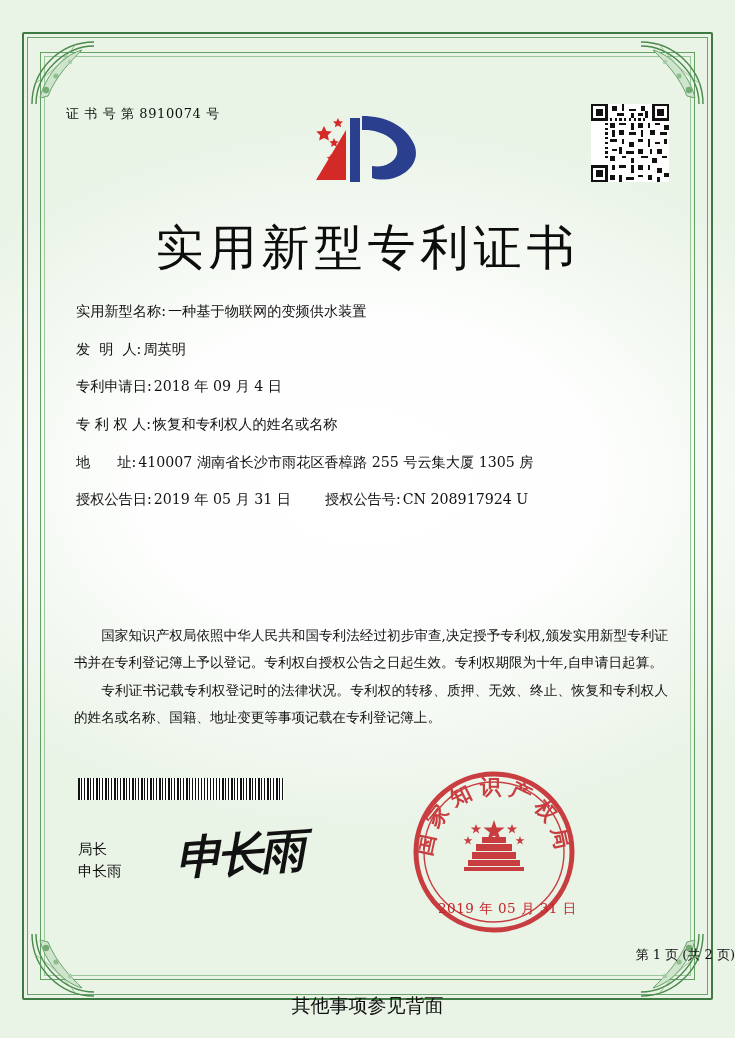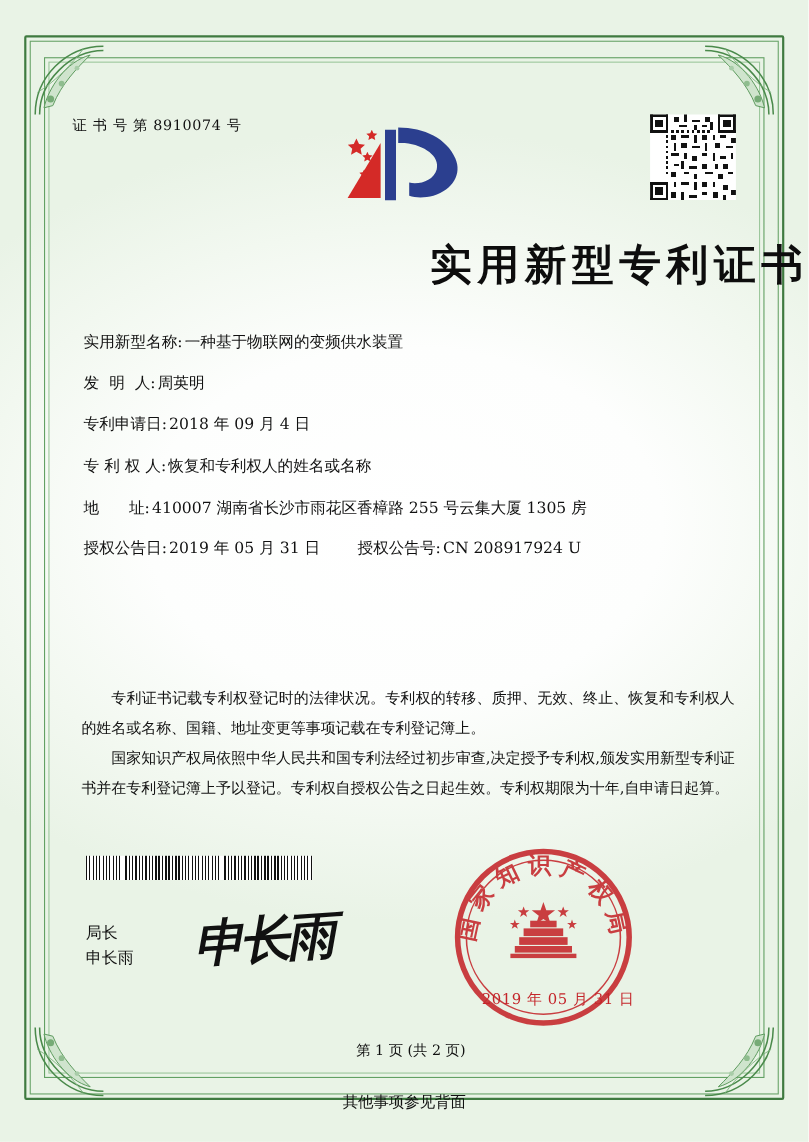--- a/index.html
+++ b/index.html
@@ -91,24 +91,24 @@
   .qr {
     position: absolute;
     right: 66px; top: 104px;
     width: 78px; height: 78px;
   }
 
   
   .cert-title {
     position: absolute;
     left: 0; right: 0; top: 216px;
-    text-align: right;
-    font-family: "DejaVu Serif", "Liberation Serif", serif;
-    font-weight: bold;
-    font-size: 38px;
+    text-align: center;
+    font-family: "DejaVu Serif", "Liberation Serif", serif;
+    font-weight: normal;
+    font-size: 48px;
     letter-spacing: 5px;
     color: #0d0d0d;
   }
 
   
   .fields {
     position: absolute;
     left: 76px; top: 302px;
     width: 590px;
   }
@@ -200,32 +200,32 @@
     font-size: 13.5px;
     color: #c4252a;
     letter-spacing: 0.5px;
     white-space: nowrap;
   }
 
   
   .page-num {
     position: absolute;
     left: 0; right: 0; top: 946px;
-    text-align: center;
+    text-align: right;
     font-family: "DejaVu Serif", "Liberation Serif", serif;
     font-size: 13px;
     color: #111;
     margin-left: 12px;
   }
   .footnote {
     position: absolute;
     left: 0; right: 0; top: 993px;
     text-align: center;
     font-family: "DejaVu Serif", "Liberation Serif", serif;
-    font-size: 14px;
+    font-size: 19px;
     color: #111;
   }
 </style>
 </head>
 <body>
 
 <div class="certificate">
 
   <div class="frame-outer"></div>
   <div class="frame-inner"></div>
@@ -427,22 +427,22 @@
     <div class="field-row pair">
       <span class="field-label">授权公告日:</span>
       <span class="field-value">2019 年 05 月 31 日</span>
       <span class="spacer"></span>
       <span class="field-label">授权公告号:</span>
       <span class="field-value">CN 208917924 U</span>
     </div>
   </div>
 
   <div class="body-text">
+    <p>国家知识产权局依照中华人民共和国专利法经过初步审查,决定授予专利权,颁发实用新型专利证书并在专利登记簿上予以登记。专利权自授权公告之日起生效。专利权期限为十年,自申请日起算。</p>
     <p>专利证书记载专利权登记时的法律状况。专利权的转移、质押、无效、终止、恢复和专利权人的姓名或名称、国籍、地址变更等事项记载在专利登记簿上。</p>
-    <p>国家知识产权局依照中华人民共和国专利法经过初步审查,决定授予专利权,颁发实用新型专利证书并在专利登记簿上予以登记。专利权自授权公告之日起生效。专利权期限为十年,自申请日起算。</p>
   </div>
 
   <div class="barcode"></div>
 
   <div class="sig-block">
     <div>局长</div>
     <div>申长雨</div>
   </div>
   <div class="signature">申长雨</div>
 

